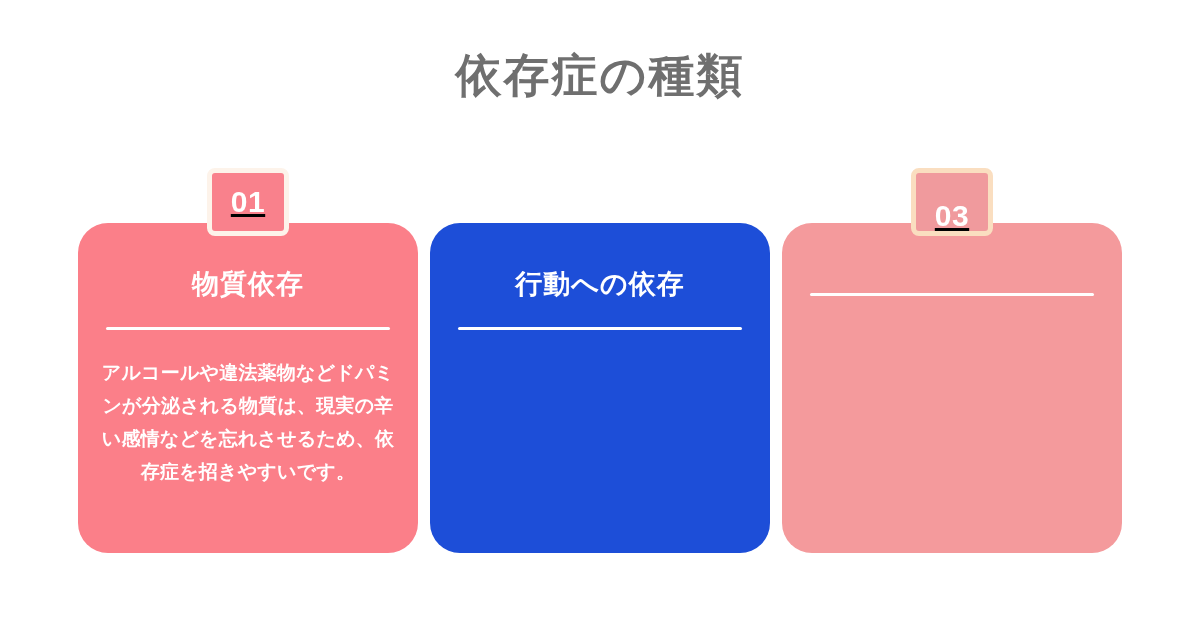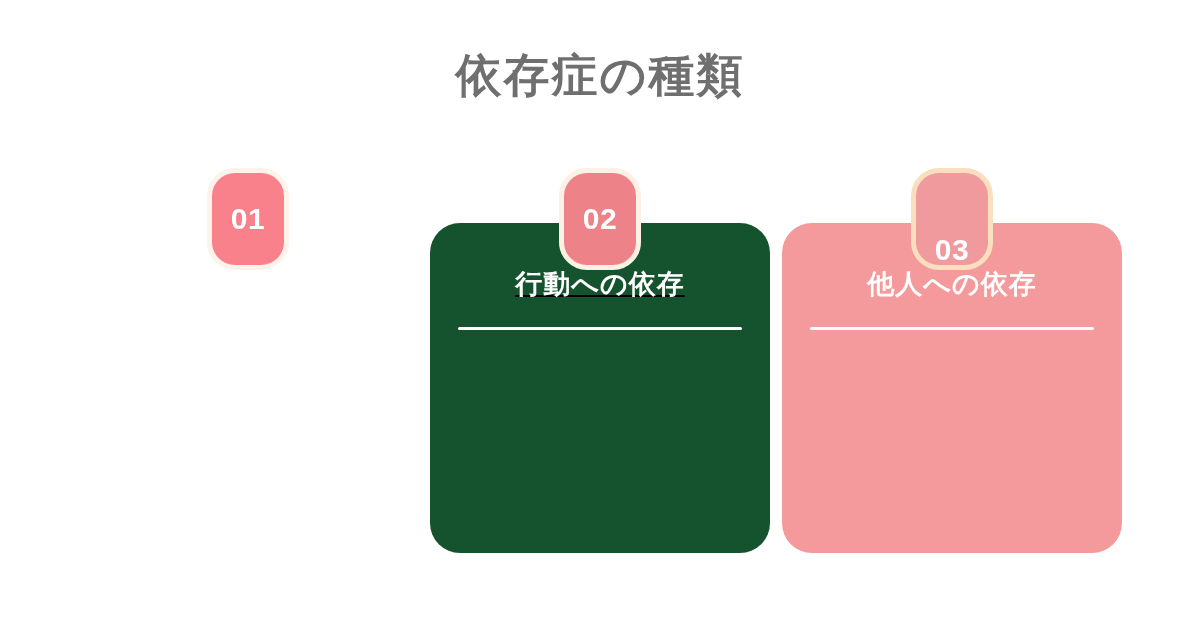--- a/index.html
+++ b/index.html
@@ -55,28 +55,29 @@
     padding-top: 55px; 
     box-sizing: border-box;
   }
 
   .badge {
     position: absolute;
     top: 0;
     left: 50%;
     transform: translateX(-50%);
     width: 82px;
-    height: 102px;
+    height: 68px;
     box-sizing: border-box;
-    border-radius: 28px;
+    border-radius: 8px;
     border: 5px solid #fdf3ea;
     display: flex;
     align-items: center;
     justify-content: center;
     z-index: 3;
+    text-decoration: underline;
   }
   .badge-num {
     font-size: 30px;
     font-weight: 700;
     color: #ffffff;
     line-height: 1;
     letter-spacing: 0.5px;
   }
 
   .card {
@@ -130,36 +131,37 @@
 <div class="slide">
 
   <div class="page-title" style="color: rgb(111, 111, 111);">依存症の種類</div>
 
   <div class="card-row">
 
     <div class="card-wrap">
       <div class="badge" style="background: rgb(249, 129, 140); border-color: rgb(253, 243, 234);">
         <span class="badge-num" style="color: rgb(255, 255, 255);">01</span>
       </div>
+      <div class="card" style="background: rgb(251, 127, 137);">
+        <div class="card-title" style="color: rgb(255, 255, 255);">物質依存</div>
+        <div class="card-divider" style="background: rgb(255, 255, 255);"></div>
+        <div class="card-body" style="color: rgb(255, 255, 255);">アルコールや違法薬物などドパミンが分泌される物質は、現実の辛い感情などを忘れさせるため、依存症を招きやすいです。</div>
+      </div>
     </div>
 
     <div class="card-wrap">
-      <div class="badge" style="background: rgb(238, 130, 137); border-color: rgb(253, 240, 228);">
-        <span class="badge-num" style="color: rgb(255, 255, 255);">02</span>
-      </div>
-      <div class="card" style="background: #14532d; text-decoration: underline;">
+      <div class="card" style="background: #1d4ed8;">
         <div class="card-title" style="color: rgb(255, 255, 255);">行動への依存</div>
         <div class="card-divider" style="background: rgb(255, 255, 255);"></div>
       </div>
     </div>
 
     <div class="card-wrap">
       <div class="badge" style="background: rgb(240, 154, 157); border-color: rgb(250, 222, 192); align-items: flex-end;">
         <span class="badge-num" style="color: rgb(255, 255, 255);">03</span>
       </div>
       <div class="card" style="background: rgb(244, 154, 156);">
-        <div class="card-title" style="color: rgb(255, 255, 255);">他人への依存</div>
         <div class="card-divider" style="background: rgb(255, 255, 255);"></div>
       </div>
     </div>
 
   </div>
 </div>
 
 </body></html>

